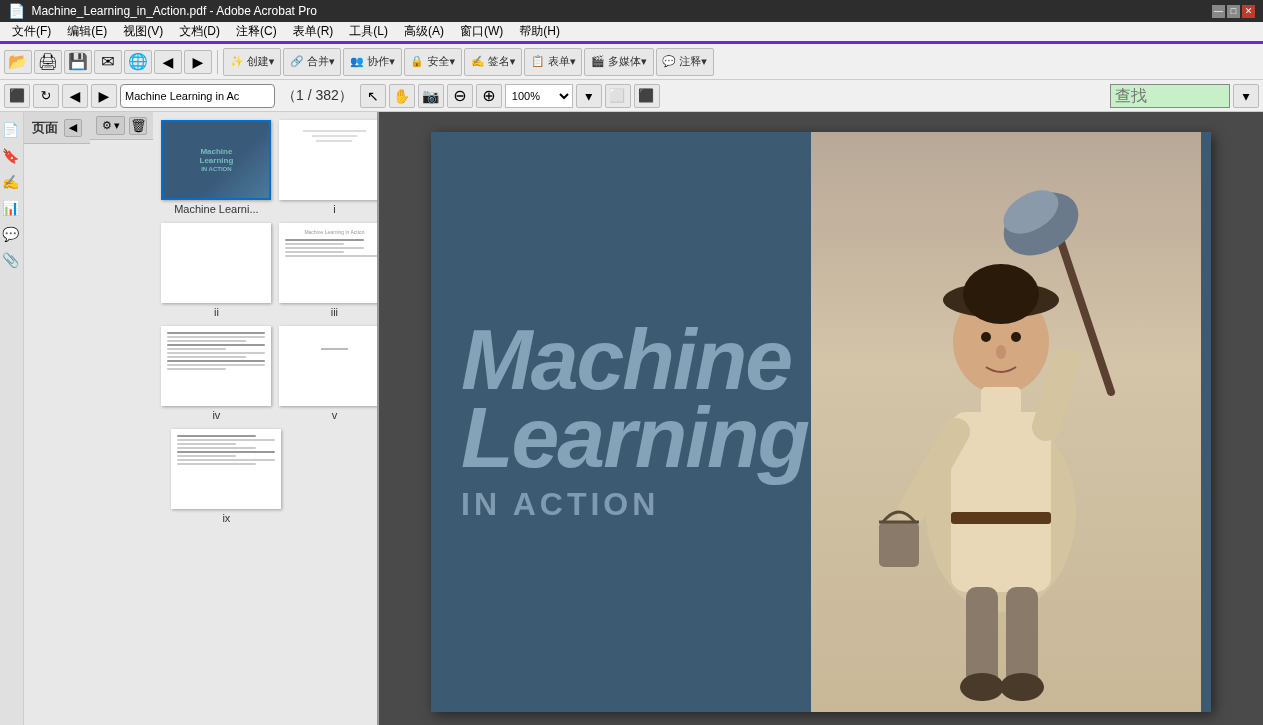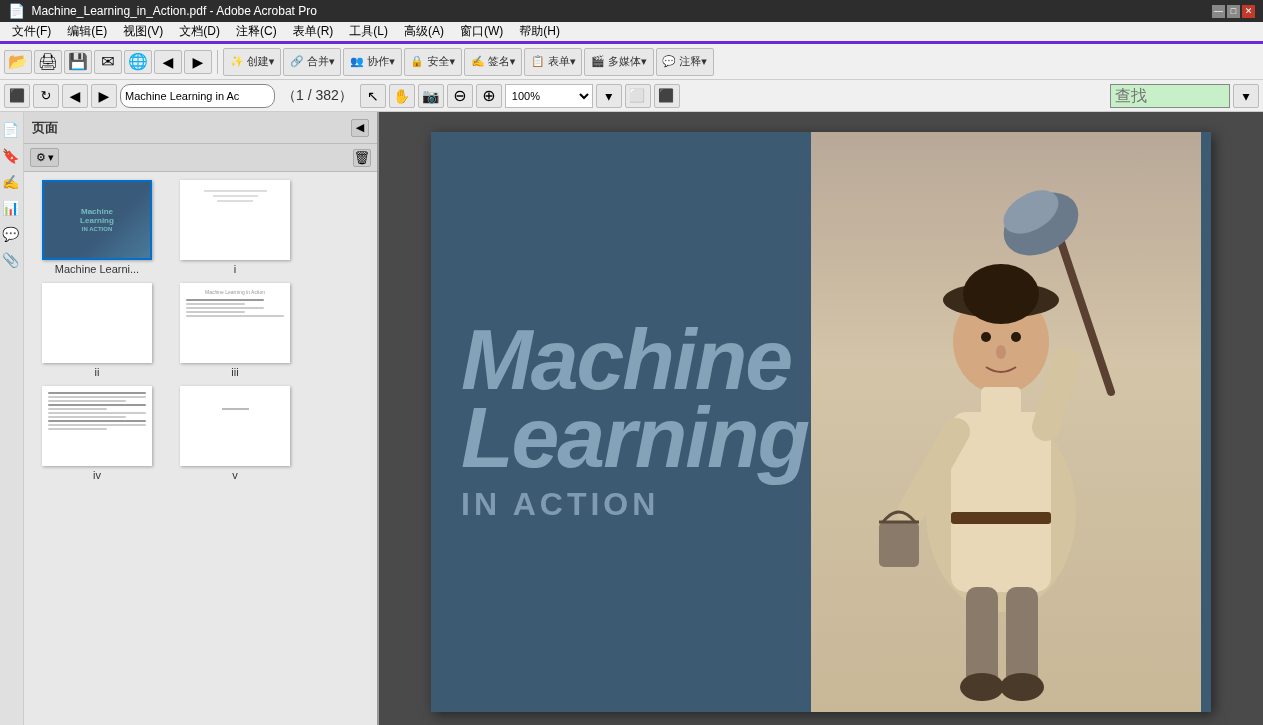--- a/index.html
+++ b/index.html
@@ -80,32 +80,32 @@
       cursor: pointer;
       display: flex;
       align-items: center;
       justify-content: center;
       font-size: 14px;
     }
     .nav-input {
       width: 155px;
       height: 24px;
       border: 1px solid #888;
-      border-radius: 10px;
+      border-radius: 4px;
       padding: 0 4px;
       font-size: 11px;
       background: #fff;
     }
     .page-info {
       font-size: 14px;
       color: #333;
       padding: 0 4px;
     }
     .zoom-select {
-      width: 88px;
+      width: 68px;
       height: 24px;
       border: 1px solid #bbb;
       background: #fff;
       font-size: 11px;
       padding: 0 2px;
     }
     .search-input {
       width: 120px;
       height: 24px;
       border: 1px solid #888;
@@ -141,21 +141,20 @@
       font-size: 12px;
       color: #555;
     }
 
     
     .pages-panel {
       width: 355px;
       background: #e8e8e8;
       border-right: 2px solid #999;
       display: flex;
-      flex-direction: column;
       position: relative;
     }
     .pages-header {
       height: 32px;
       background: #d8d8d8;
       border-bottom: 1px solid #bbb;
       display: flex;
       align-items: center;
       padding: 0 8px;
       gap: 6px;
@@ -572,20 +571,35 @@
                 <div style="height:2px;width:30%;background:#bbb;"></div>
               </div>
             </div>
           </div>
           <span class="thumbnail-label">v</span>
         </div>
       </div>
 
 
       <div class="thumbnail-row">
+        <div class="thumbnail-item">
+          <div class="thumbnail-img">
+            <div class="thumb-text">
+              <div class="thumb-line dark medium"></div>
+              <div class="thumb-line"></div>
+              <div class="thumb-line short"></div>
+              <div class="thumb-line medium"></div>
+              <div class="thumb-line dark"></div>
+              <div class="thumb-line short"></div>
+              <div class="thumb-line"></div>
+              <div class="thumb-line medium"></div>
+            </div>
+          </div>
+          <span class="thumbnail-label">ix</span>
+        </div>
       </div>
 
     </div>
   </div>
 
   <div class="pdf-viewer">
     <div class="book-cover">
 
       <div class="cover-left">
         <div class="cover-title-machine">Machine</div>

